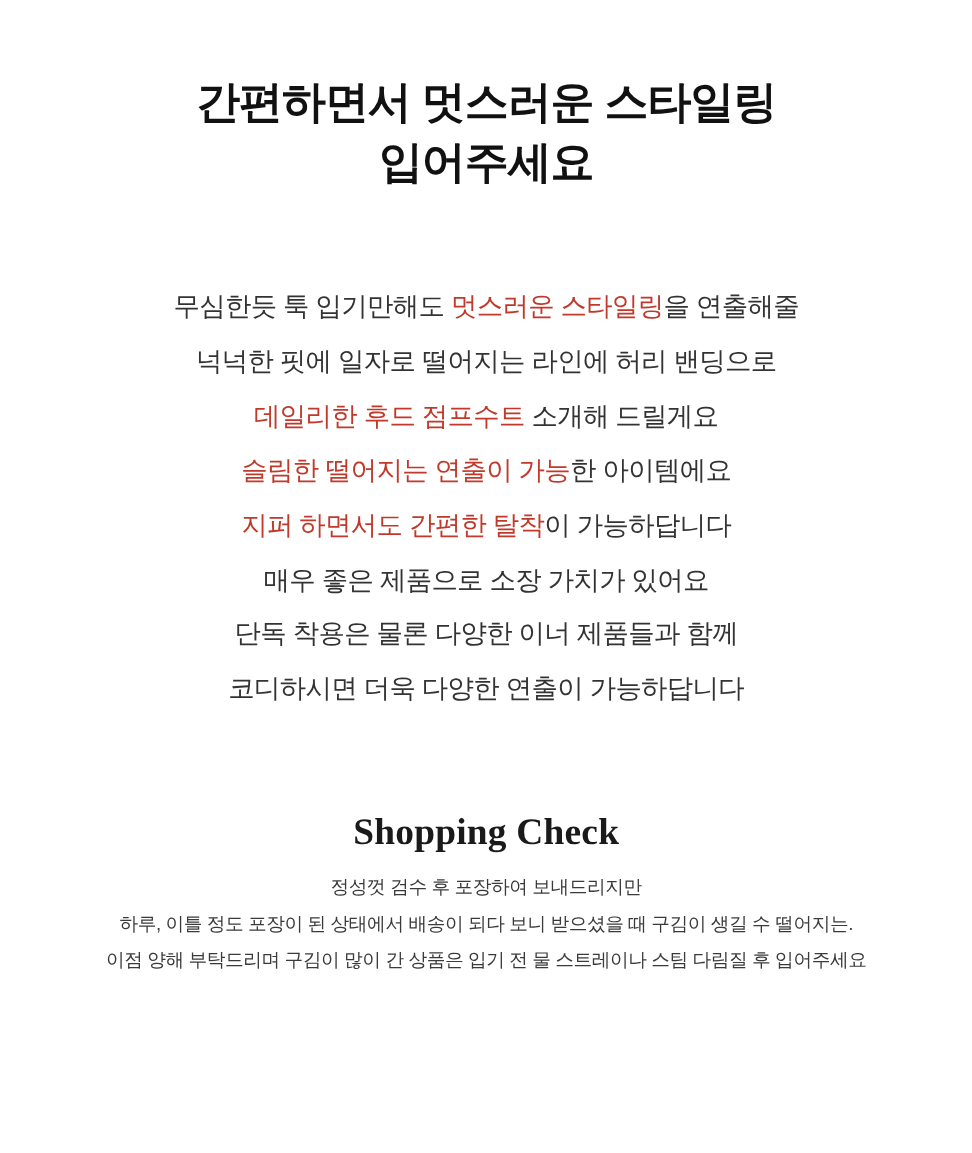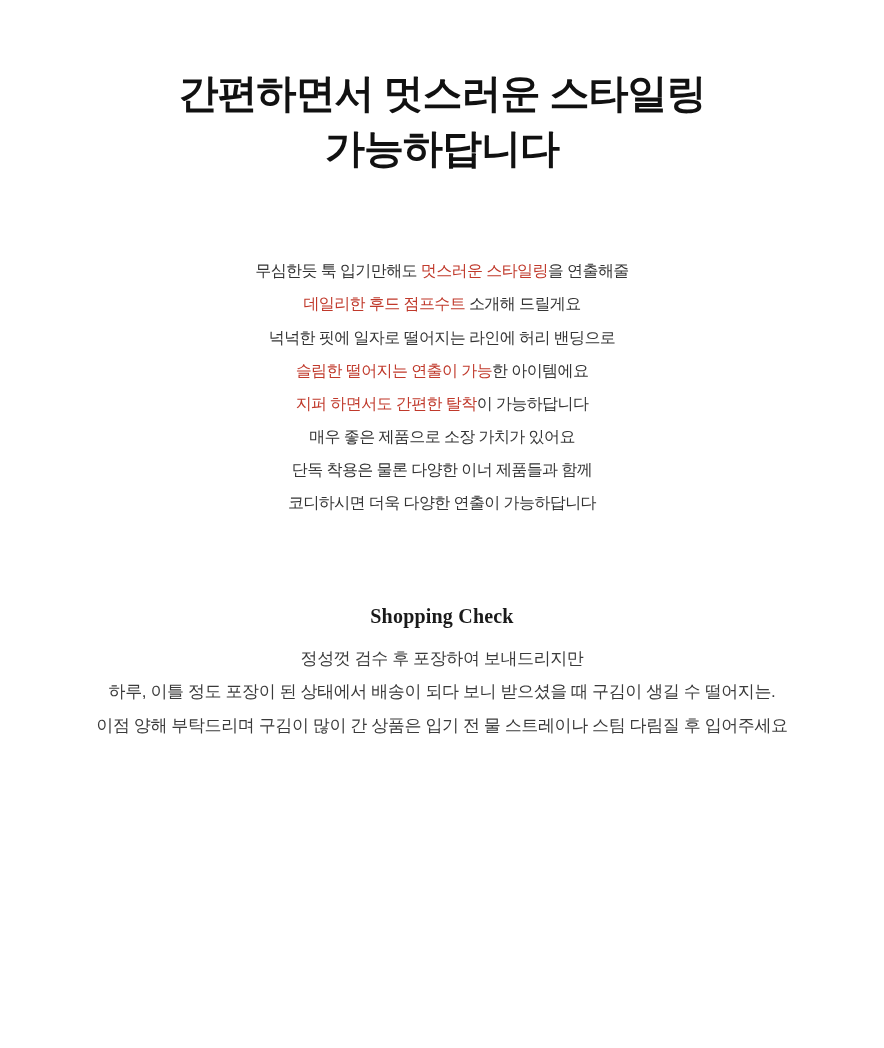--- a/index.html
+++ b/index.html
@@ -34,65 +34,65 @@
     line-height: 1.38;
     color: #111111;
   }
 
   
   .body-copy {
     text-align: center;
     margin-top: 78px;
   }
   .copy-line {
-    font-size: 16px;
+    font-size: 24px;
     line-height: 2.07;
     color: #333333;
     letter-spacing: -0.6px;
     white-space: nowrap;
   }
   .em {
     color: #c0392b;
   }
 
   
   .shopping-check {
     text-align: center;
     margin-top: 86px;
   }
   .sc-title {
     font-family: "Liberation Serif", "DejaVu Serif", serif;
-    font-size: 20px;
+    font-size: 34px;
     font-weight: 700;
     color: #1a1a1a;
     letter-spacing: 0.2px;
   }
   .sc-note {
     font-size: 17px;
     line-height: 1.95;
     color: #3a3a3a;
     letter-spacing: -0.4px;
     margin-top: 14px;
     white-space: nowrap;
   }
 </style>
 </head>
 <body>
 
 <div class="page">
 
   <div class="heading">
     <div class="heading-line">간편하면서 멋스러운 스타일링</div>
-    <div class="heading-line">가능하답니다</div>
+    <div class="heading-line">입어주세요</div>
   </div>
 
   <div class="body-copy">
     <div class="copy-line"><span>무심한듯 툭 입기만해도 </span><span class="em">멋스러운 스타일링</span><span>을 연출해줄</span></div>
+    <div class="copy-line"><span>넉넉한 핏에 일자로 떨어지는 라인에 허리 밴딩으로</span></div>
     <div class="copy-line"><span class="em">데일리한 후드 점프수트</span><span> 소개해 드릴게요</span></div>
-    <div class="copy-line"><span>넉넉한 핏에 일자로 떨어지는 라인에 허리 밴딩으로</span></div>
     <div class="copy-line"><span class="em">슬림한 떨어지는 연출이 가능</span><span>한 아이템에요</span></div>
     <div class="copy-line"><span class="em">지퍼 하면서도 간편한 탈착</span><span>이 가능하답니다</span></div>
     <div class="copy-line"><span>매우 좋은 제품으로 소장 가치가 있어요</span></div>
     <div class="copy-line"><span>단독 착용은 물론 다양한 이너 제품들과 함께</span></div>
     <div class="copy-line"><span>코디하시면 더욱 다양한 연출이 가능하답니다</span></div>
   </div>
 
   <div class="shopping-check">
     <div class="sc-title">Shopping Check</div>
     <div class="sc-note">정성껏 검수 후 포장하여 보내드리지만</div>

